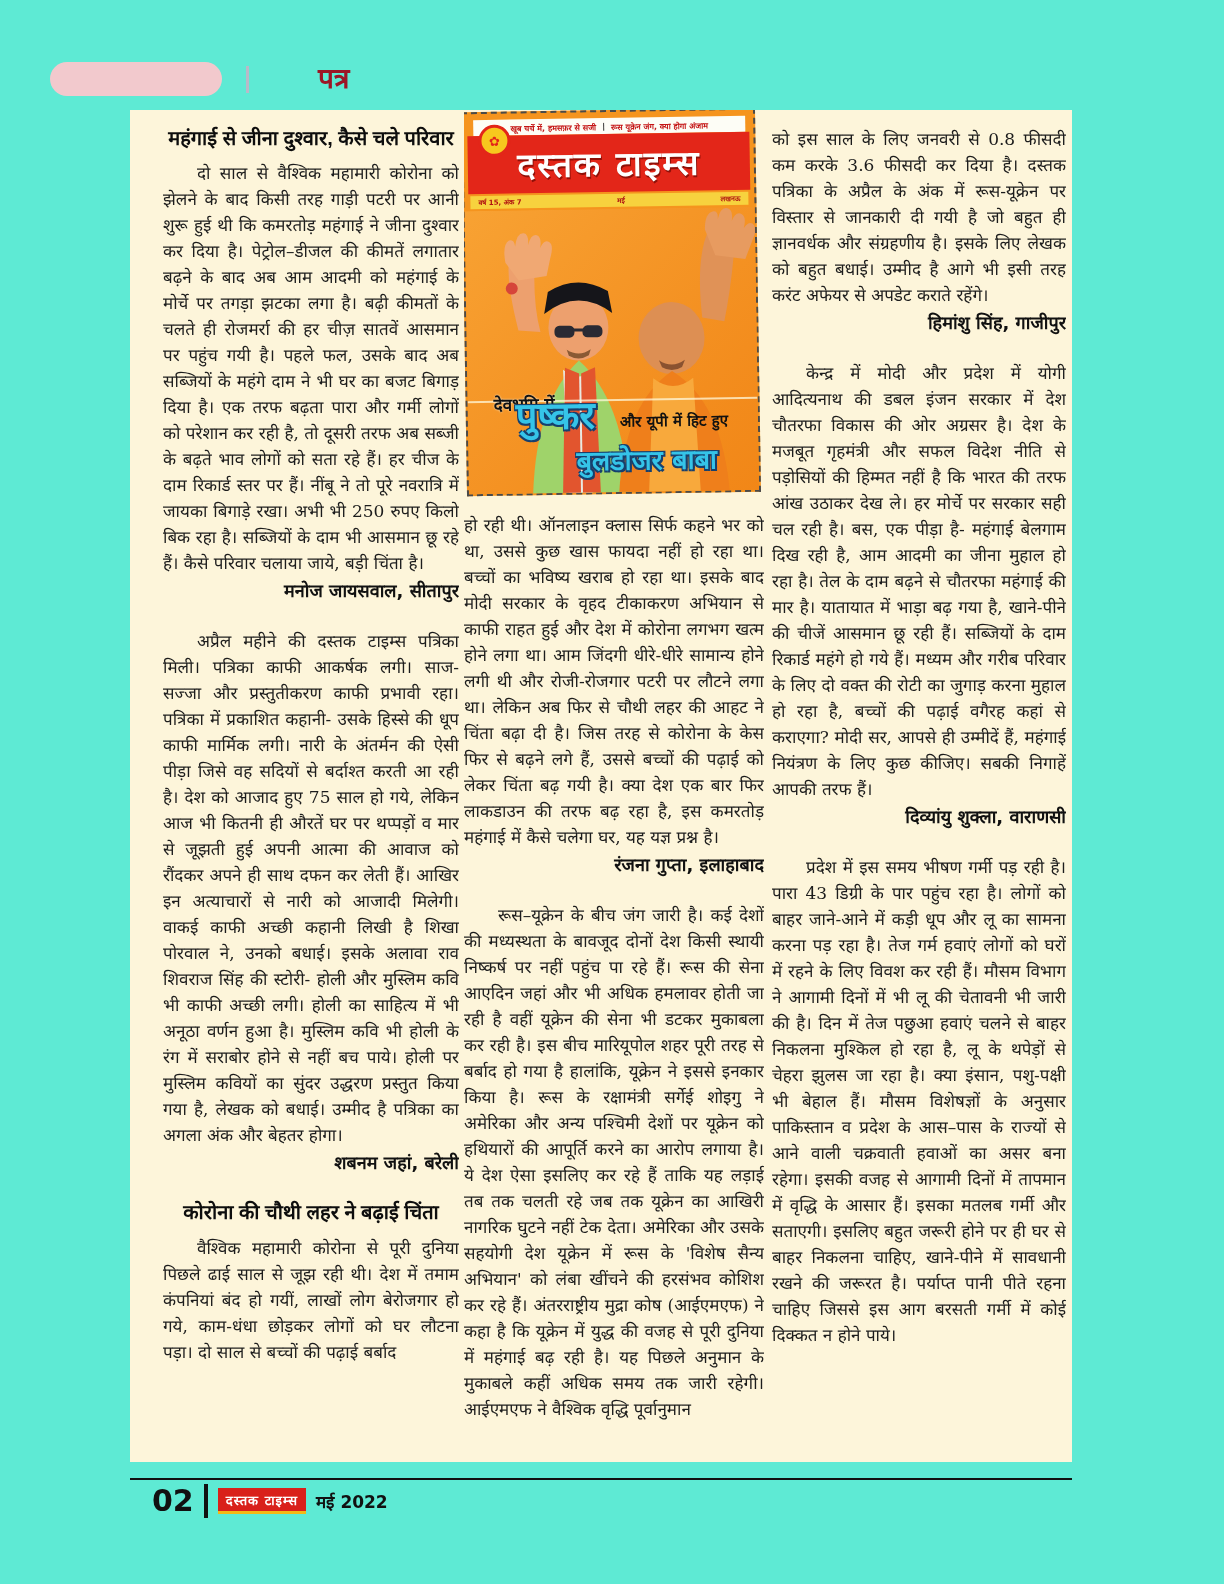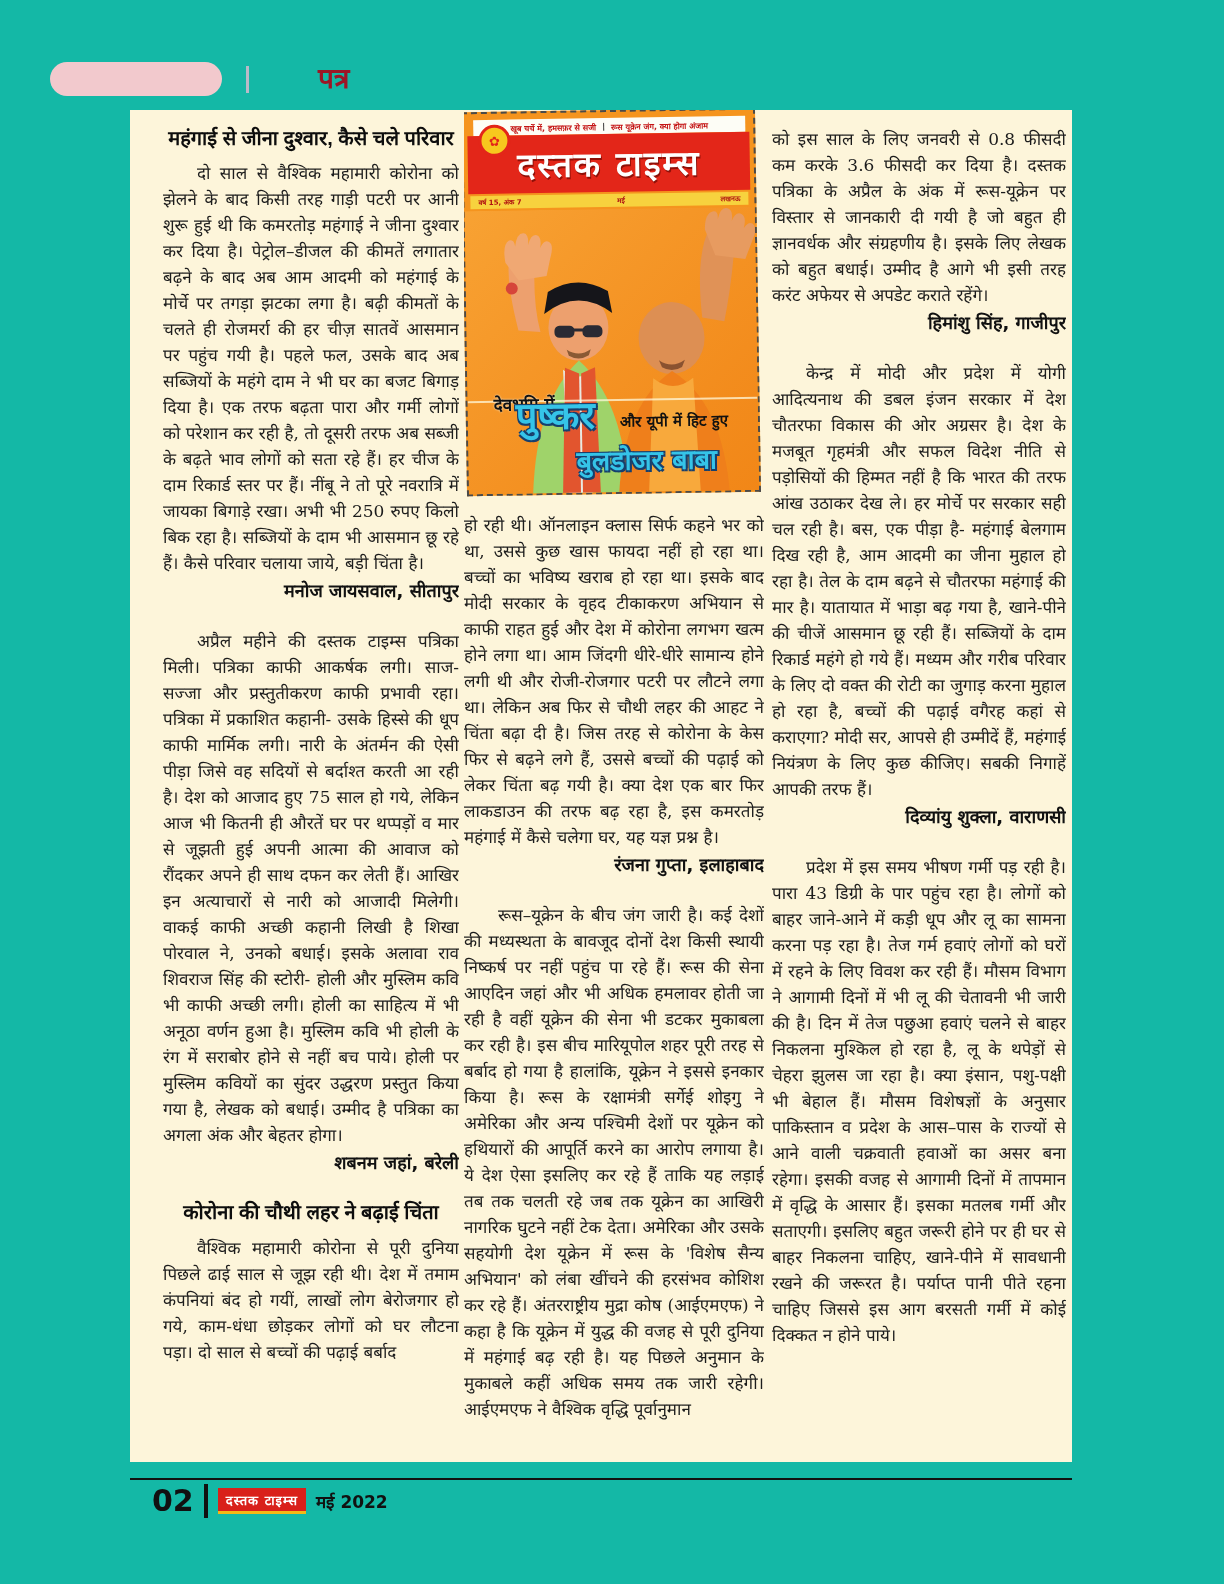--- a/index.html
+++ b/index.html
@@ -1,16 +1,16 @@
 <!DOCTYPE html>
 <html><head>
 <meta charset="utf-8">
 <style>
   html,body{margin:0;padding:0;background:#ffffff;}
-  .page{position:relative;width:1224px;height:1584px;background:#14b8a6;overflow:hidden;
+  .page{position:relative;width:1224px;height:1584px;background:#5eead4;overflow:hidden;
         font-family:"DejaVu Sans",sans-serif;}
   
   .hdr-pill{position:absolute;left:50px;top:62px;width:172px;height:34px;background:#f2c9cd;border-radius:17px;}
   .hdr-div{position:absolute;left:246px;top:66px;width:3px;height:27px;background:#b9bac8;}
   .hdr-label{position:absolute;left:318px;top:58px;color:#9c1626;font-size:28px;font-weight:bold;}
   
   .board{position:absolute;left:130px;top:110px;width:942px;height:1352px;background:#fdf5da;}
   .col{position:absolute;top:16px;overflow:hidden;}
   .col1{left:33px;width:296px;height:1320px;}
   .col2{left:334px;top:0;width:300px;height:1336px;}

